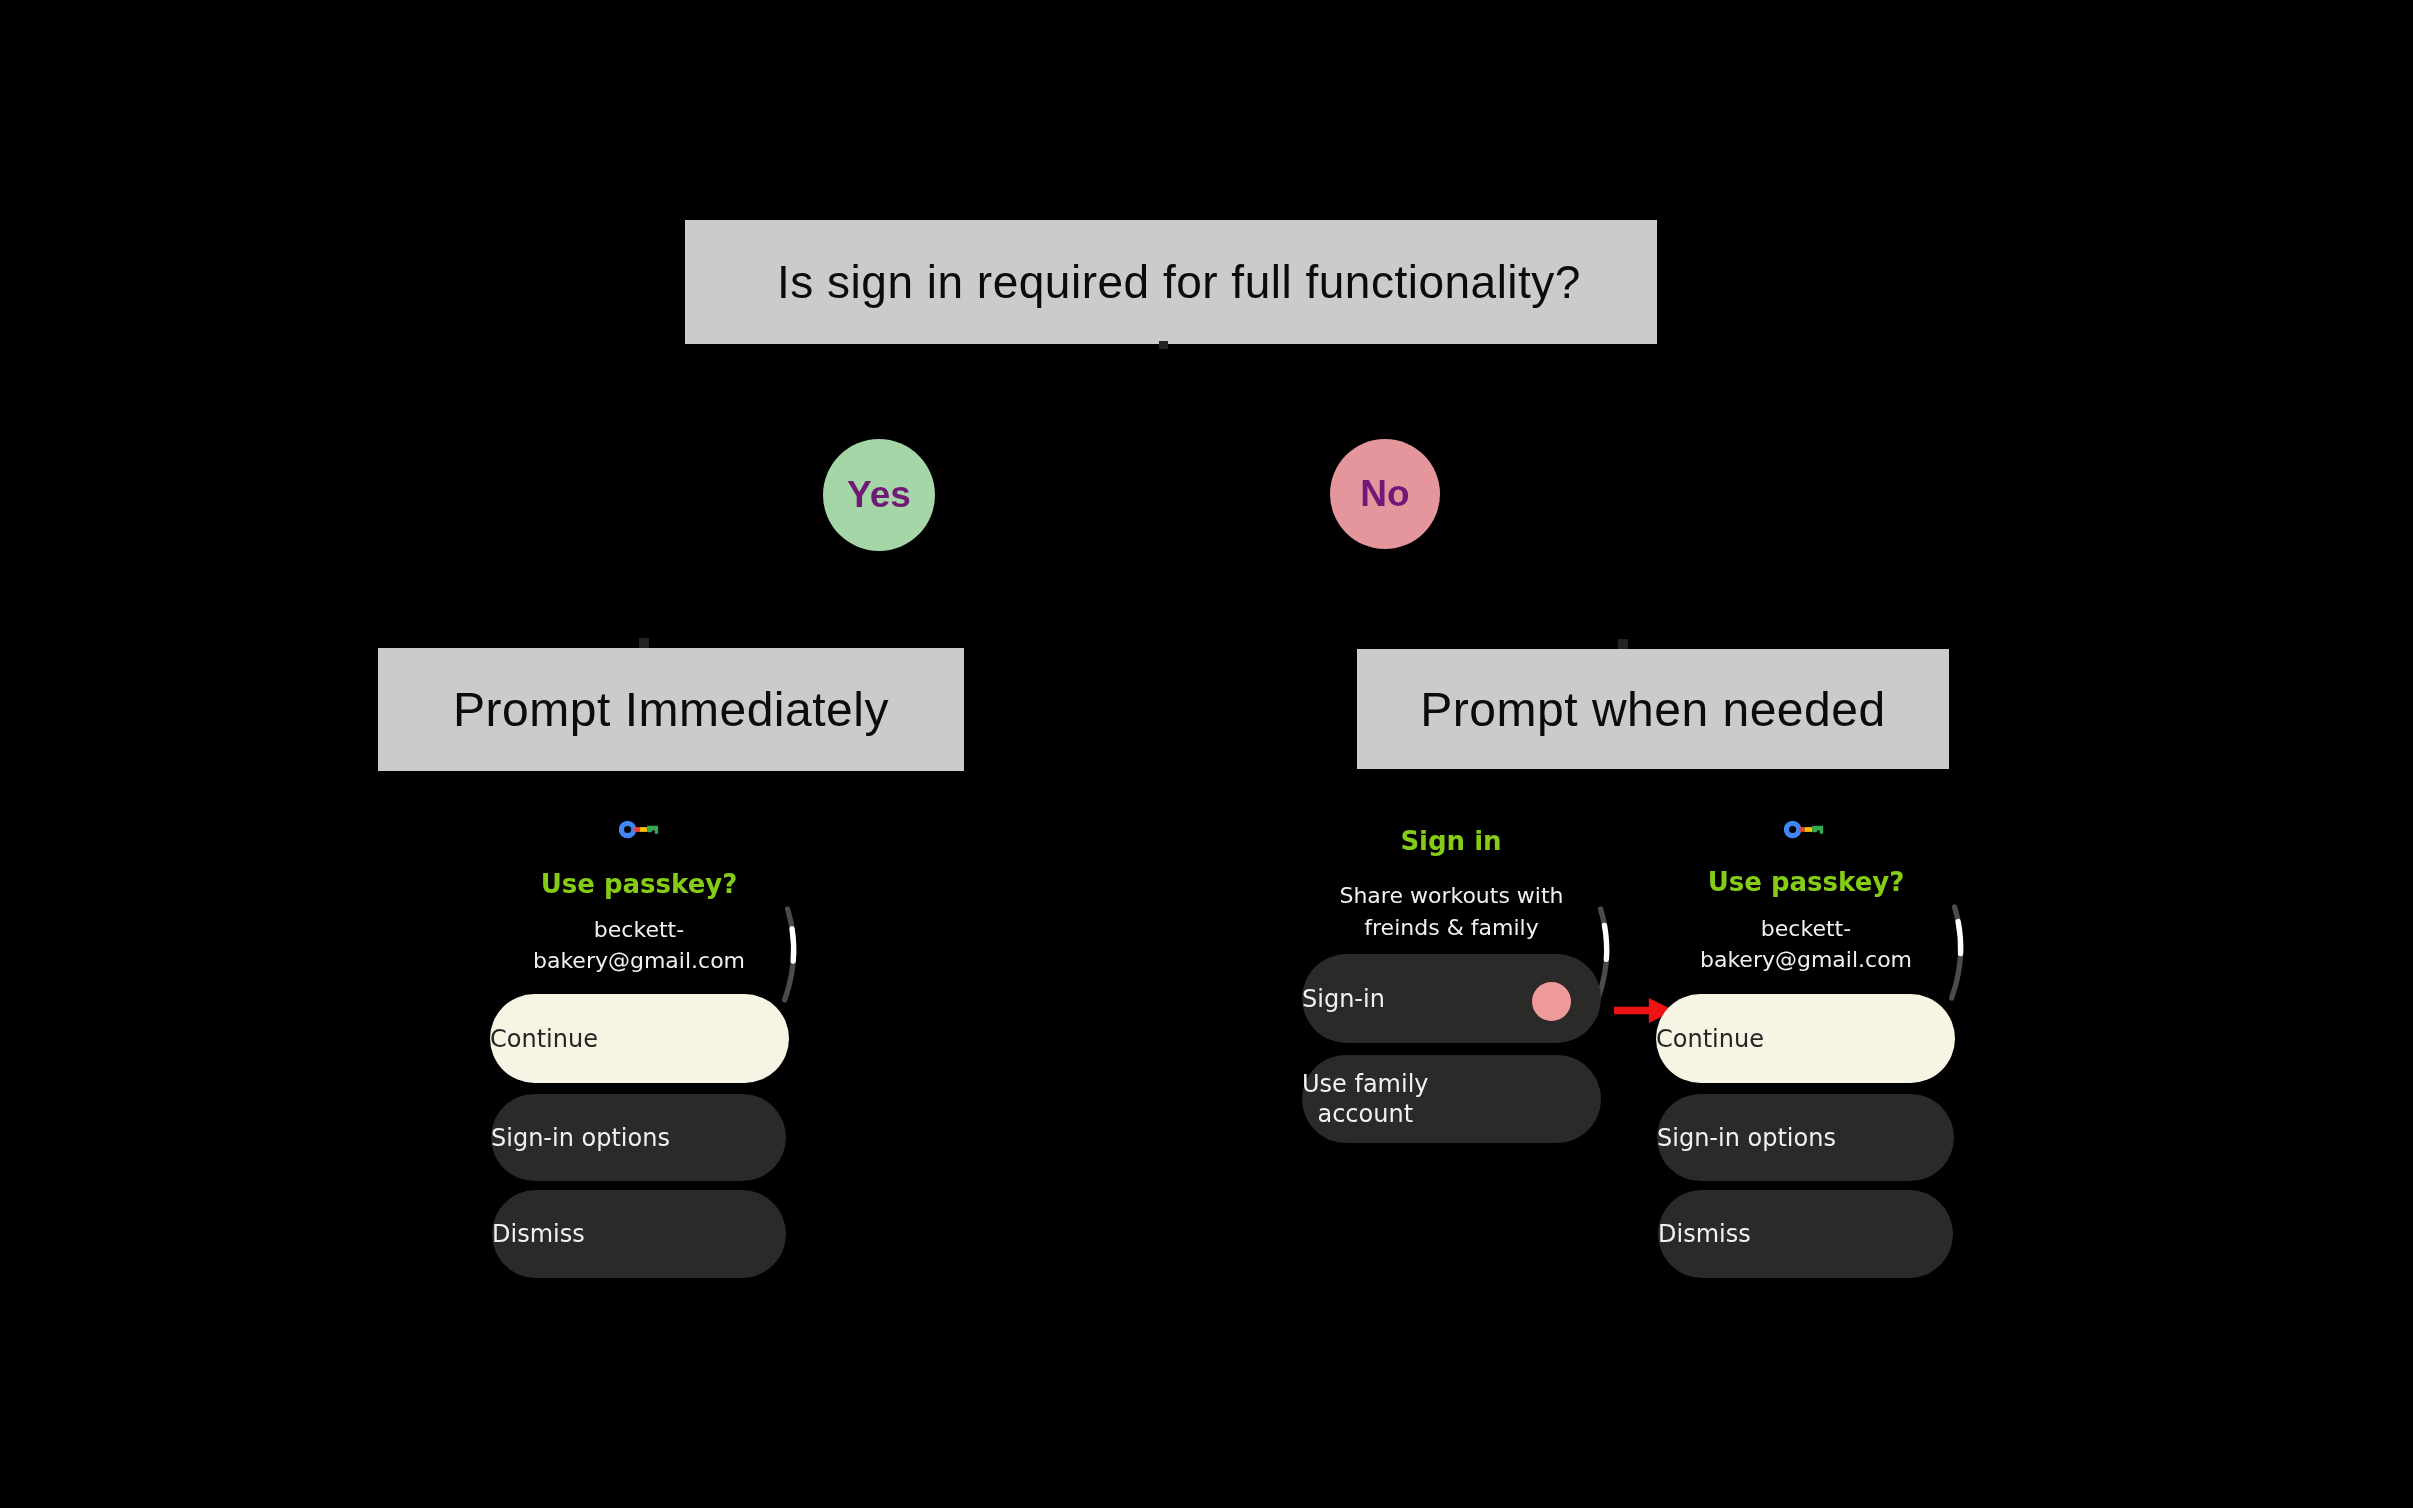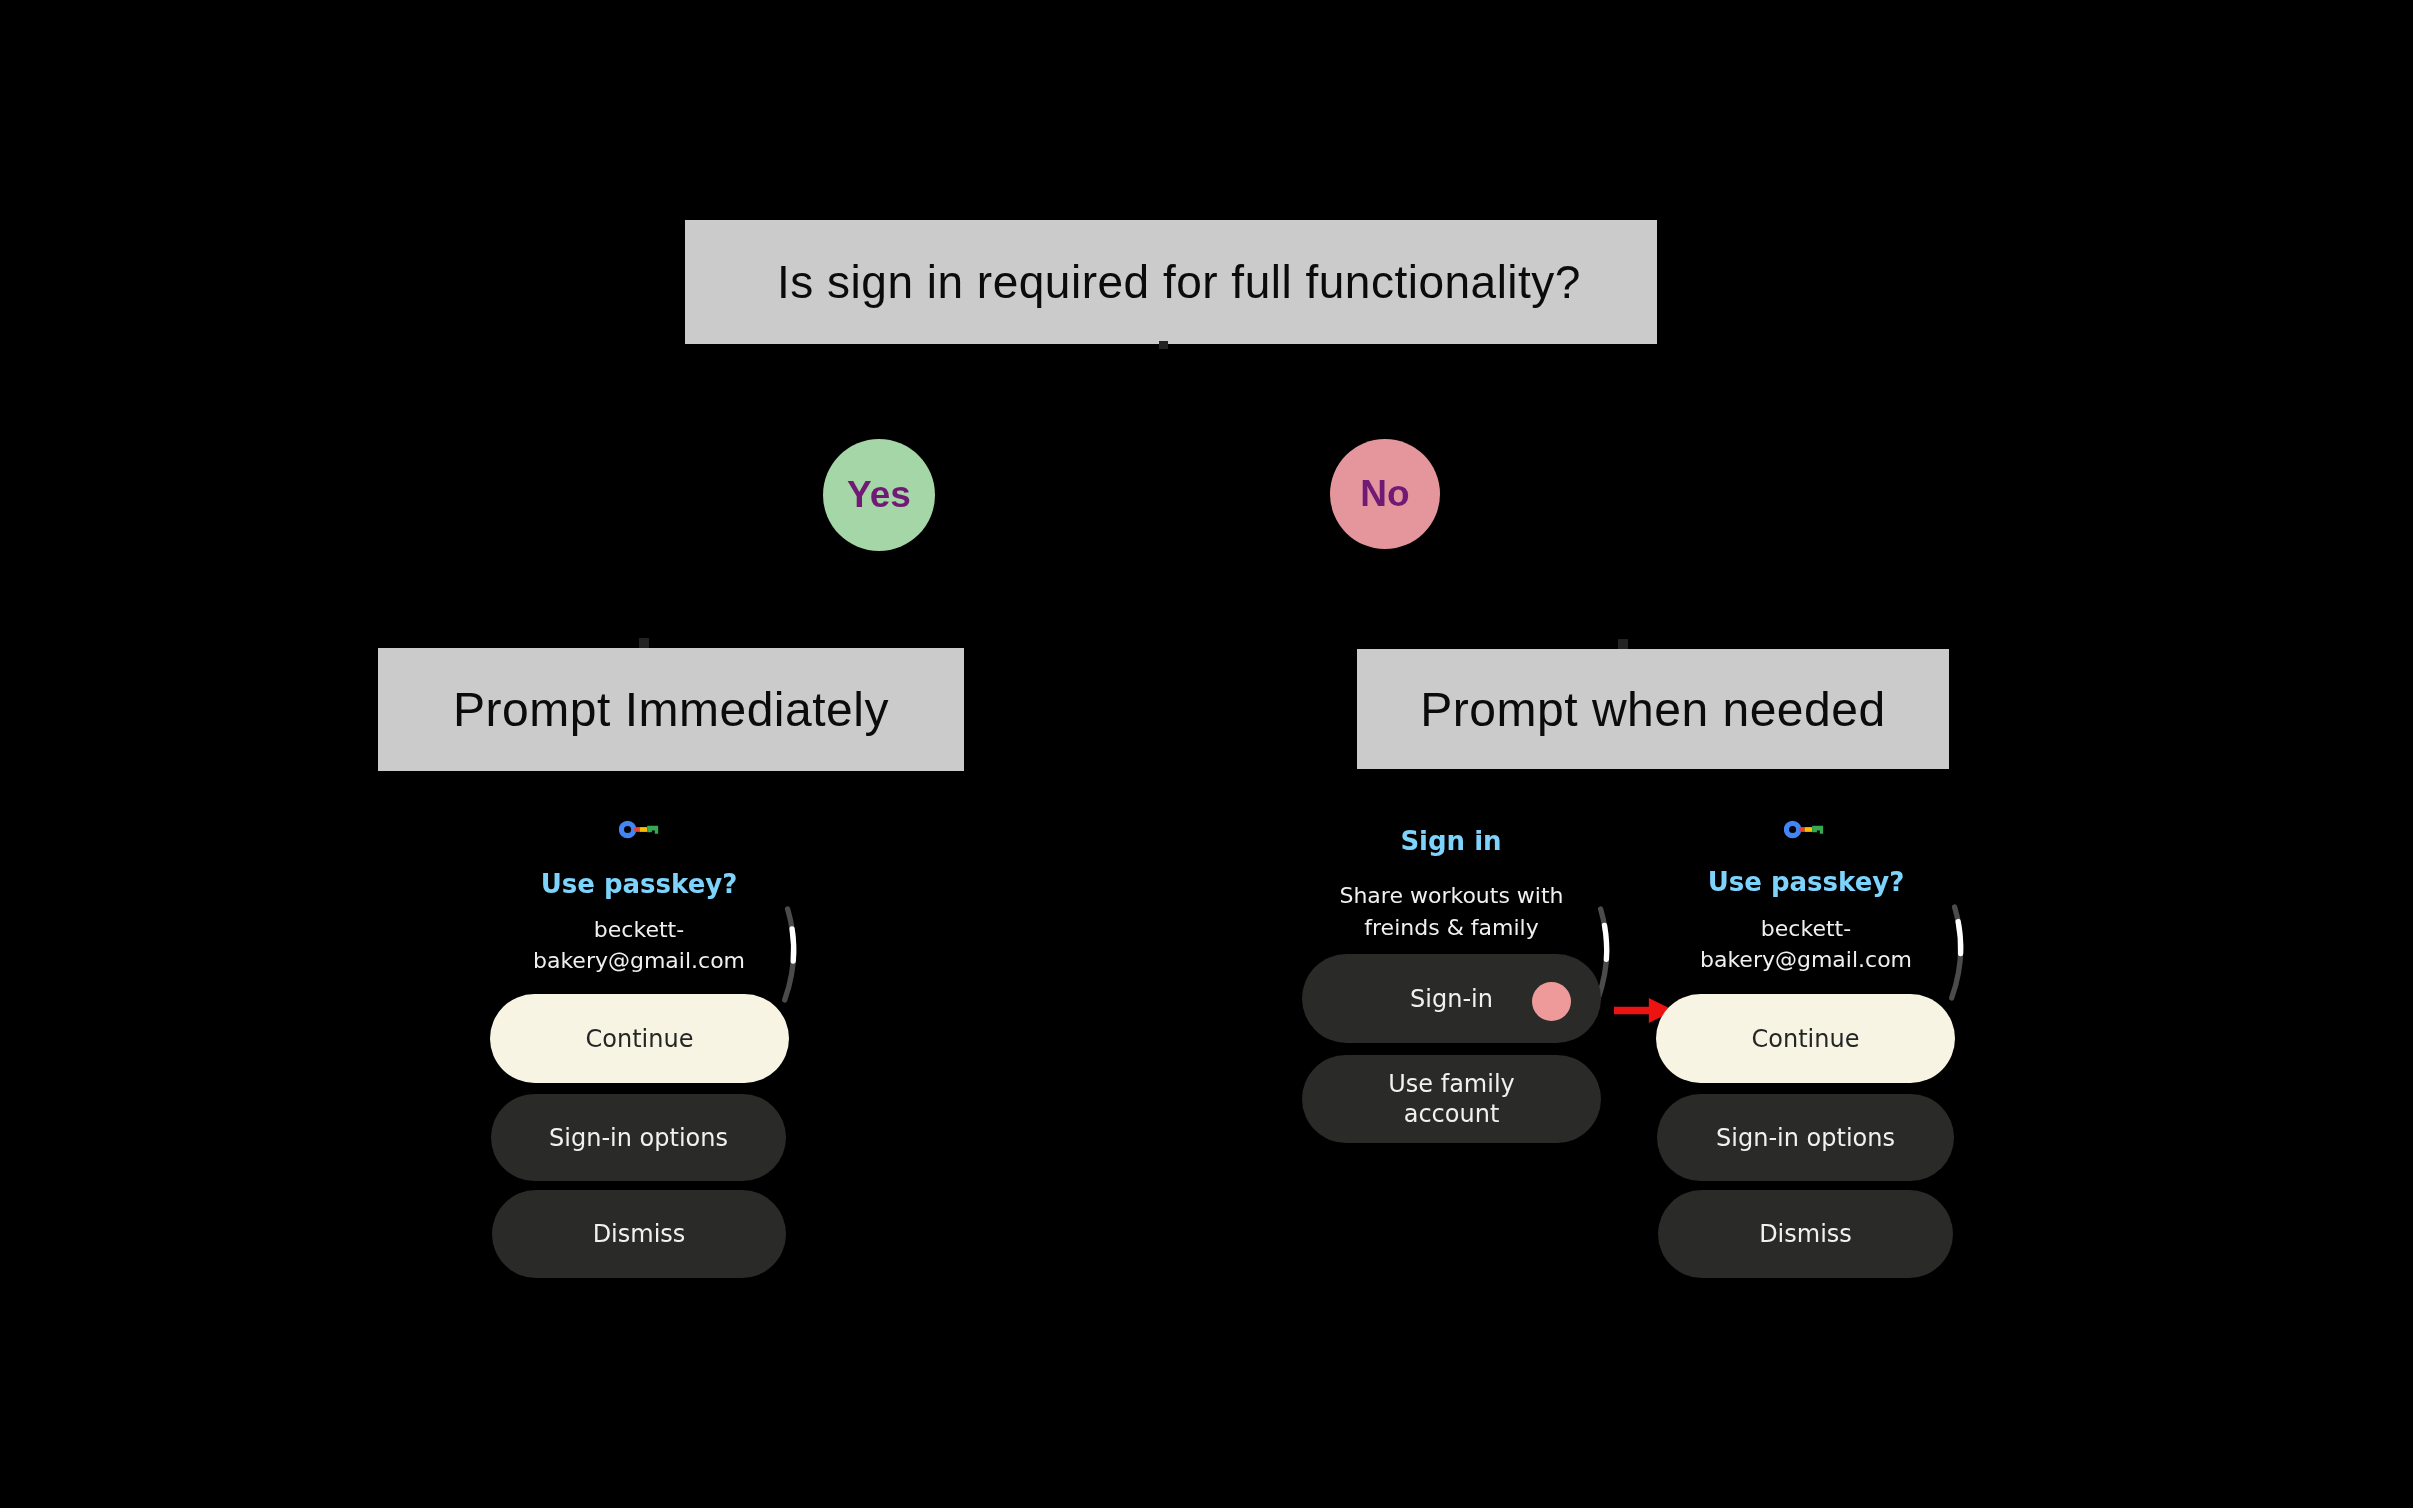--- a/index.html
+++ b/index.html
@@ -26,31 +26,31 @@
   #yes-circle { left:823px;  top:439px; width:112px; height:112px; background:#A5D6A7; }
   #no-circle  { left:1330px; top:439px; width:110px; height:110px; background:#E5969C; }
 
   .tick { position:absolute; background:#232323; }
   #tick-question { left:1159px; top:341px; width:8.7px;  height:7.7px; }
   #tick-yes-box  { left:639px;  top:638px; width:9.7px; height:10.6px; }
   #tick-no-box   { left:1618px; top:639px; width:9.7px; height:9.7px; }
 
   
   .w-text {
-    position:absolute; text-align:center; color:#7dd3fc;
+    position:absolute; text-align:center; color:#84cc16;
     font-family:"DejaVu Sans", sans-serif;
   }
   .w-title { font-size:26px; font-weight:600; line-height:31px; }
   .w-sub   { font-size:22px; font-weight:400; color:#F0F0F0; }
   .keyicon { position:absolute; width:42px; height:21px; }
   .arc     { position:absolute; width:29px; height:97px; }
 
   .pill {
     position:absolute; border-radius:58px;
-    display:flex; align-items:center; justify-content:center; text-align:center;
+    display:flex; align-items:center; text-align:center;
     font-family:"DejaVu Sans", sans-serif; font-size:24px; line-height:30px;
     cursor:default;
   }
   .pill.dark  { background:#2A2A28; color:#F1F1F1; }
   .pill.light { background:#F8F4E4; color:#252525; }
 
   
   #l-key      { left:619px; top:819px; }
   #l-title    { left:494px; top:869px; width:290px; }
   #l-email    { left:465px; top:914px; width:348px; font-size:22px; line-height:31px; }

